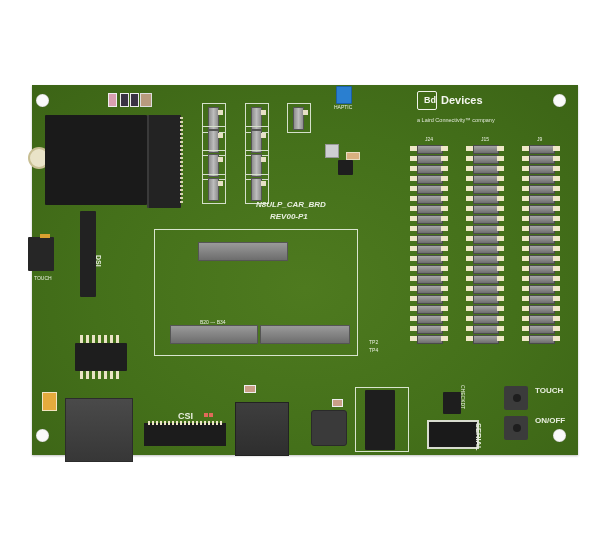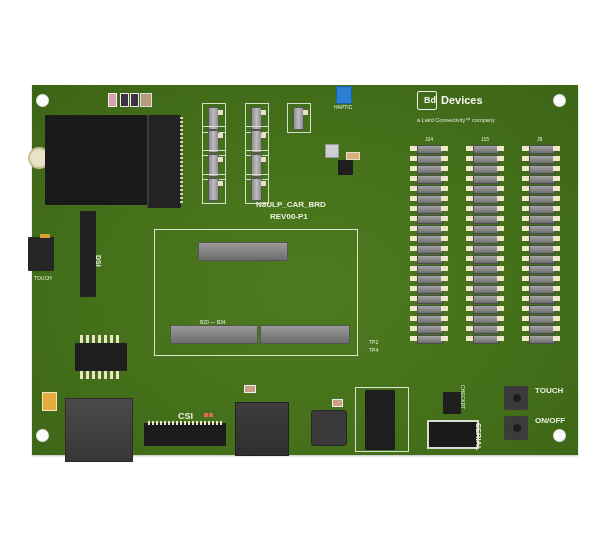--- a/index.html
+++ b/index.html
@@ -4,21 +4,21 @@
 <style>
   html,body{margin:0;padding:0;background:#ffffff;}
   body{width:600px;height:544px;position:relative;overflow:hidden;font-family:"Liberation Sans",sans-serif;}
   .abs{position:absolute;}
   .board{position:absolute;left:32px;top:85px;width:546px;height:370px;
     background:radial-gradient(ellipse at 50% 55%, #4e7a1f 0%, #44701a 55%, #3c6416 100%);
     box-shadow:0 1px 2px rgba(0,0,0,.25);}
   .hole{position:absolute;width:13px;height:13px;border-radius:50%;background:#fafafa;box-shadow:inset 0 0 1px #888;}
   .silk{color:#e9efe0;position:absolute;white-space:nowrap;}
   .silk.sm{font-size:5px;}
-  .silk.md{font-size:8px;font-weight:bold;}
+  .silk.md{font-size:8px;font-weight:bold;font-style:italic;}
   .silk.lg{font-size:9px;font-weight:bold;}
   .outline{position:absolute;border:1px solid #d9e5cf;}
   .chip{position:absolute;background:#1e1e1e;border-radius:1px;}
   .conn-grey{position:absolute;background:linear-gradient(#9a9a9a,#6d6d6d);border:1px solid #555;}
   .pin-row{position:absolute;height:8px;}
   .hdr-col{position:absolute;width:46px;}
   .hdr-body{position:absolute;left:11px;width:24px;height:7px;background:linear-gradient(#a5a5a5,#6e6e6e);border:1px solid #4a4a4a;}
   .hdr-padl,.hdr-padr{position:absolute;width:7px;height:5px;background:#efe8c8;top:1px;}
   .hdr-padl{left:4px;} .hdr-padr{left:35px;}
   .jumper{position:absolute;width:22px;height:28px;border:1px solid #d5e0cb;}

